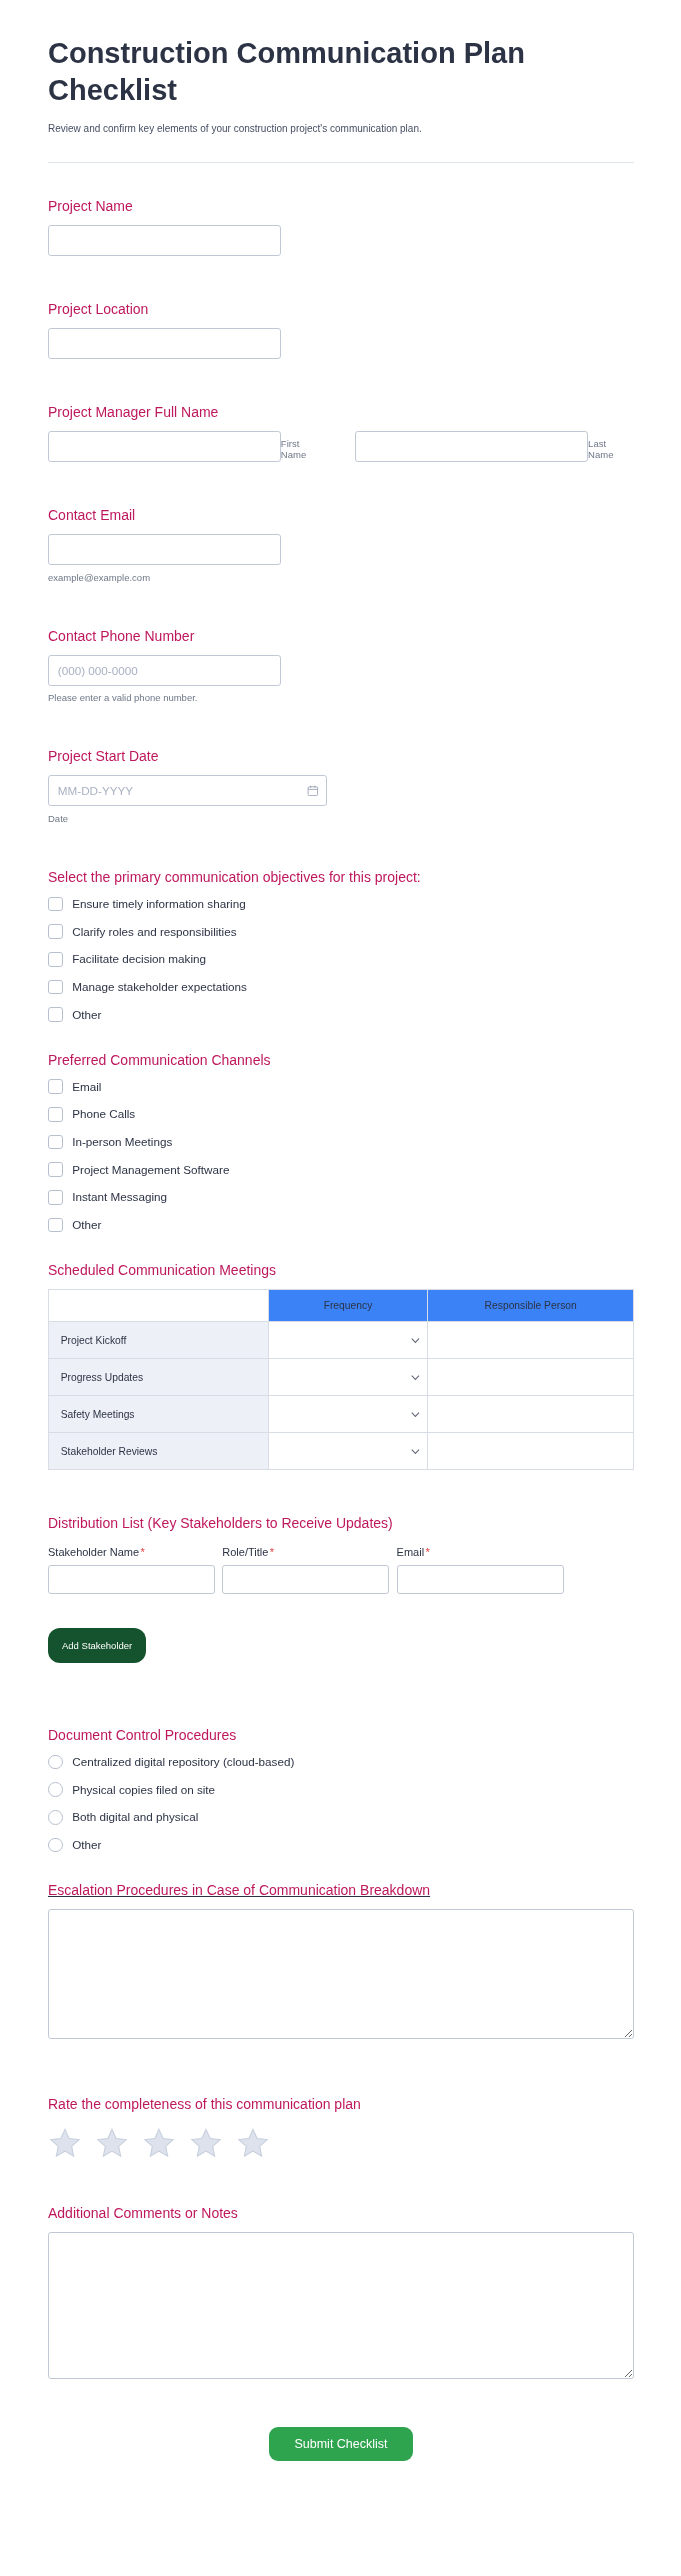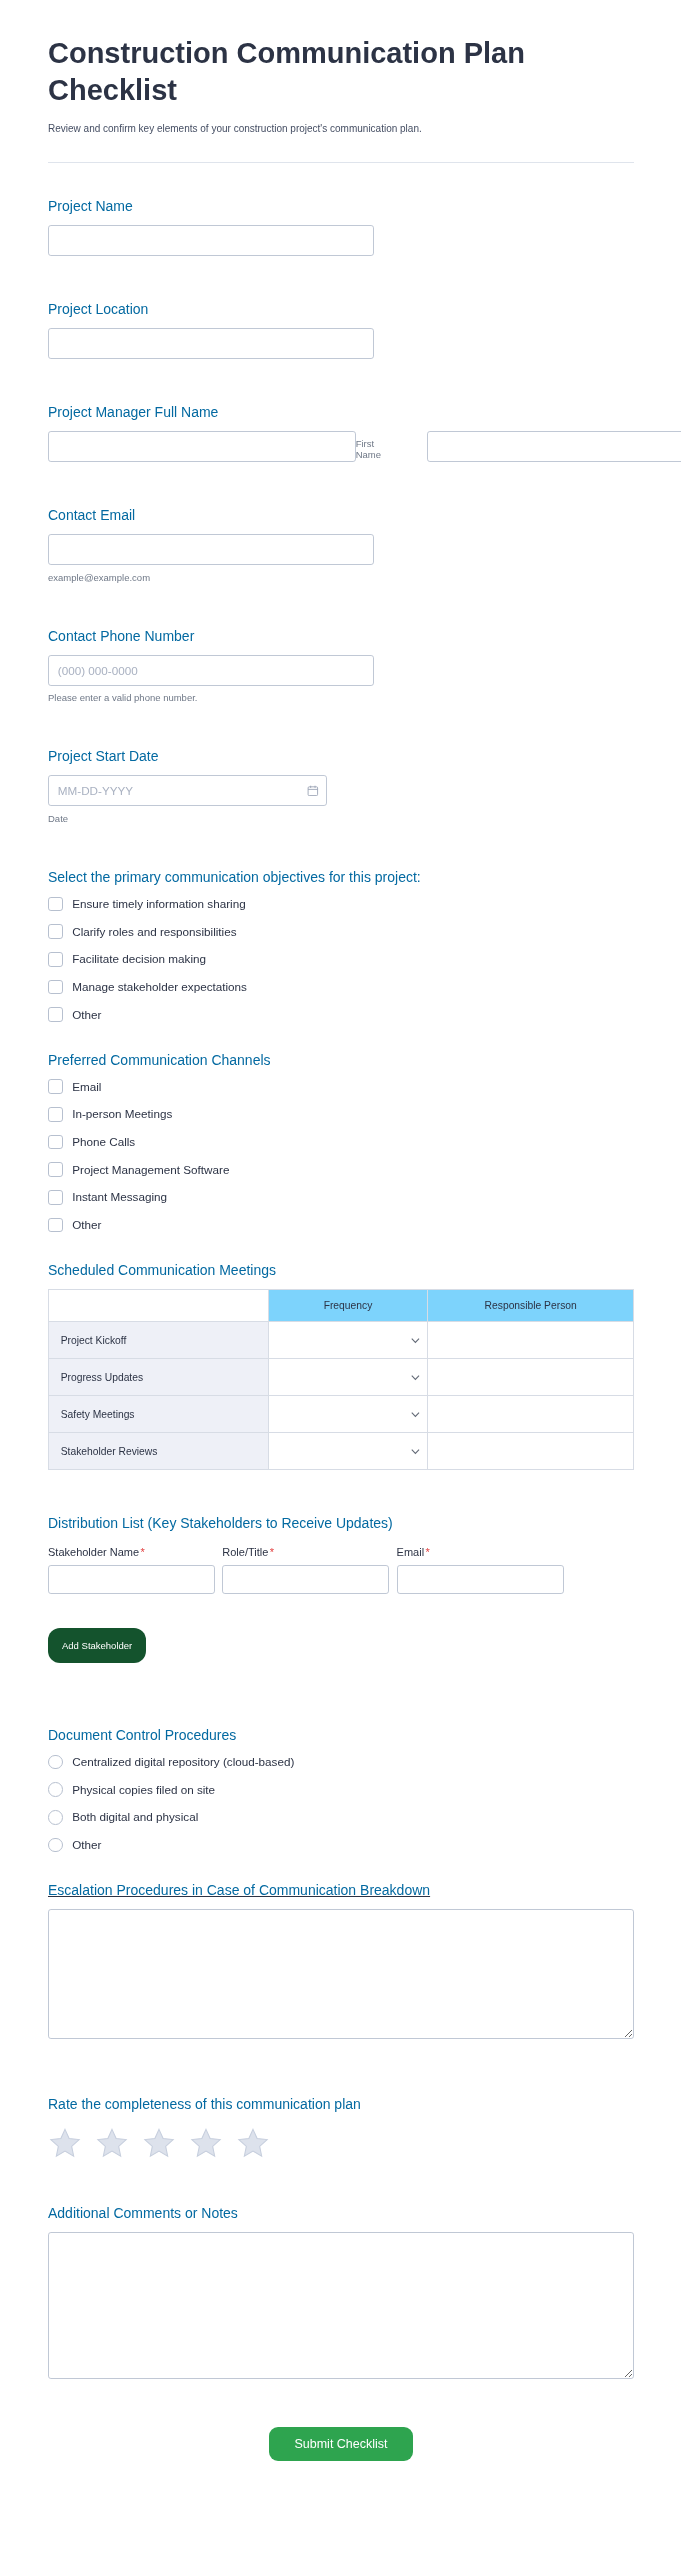--- a/index.html
+++ b/index.html
@@ -21,38 +21,38 @@
   }
   .subtitle { font-size: 10px; color: #454e63; margin-bottom: 26px; line-height: 1.4; }
   .divider { border-top: 0.7px solid #dfe4ec; margin-bottom: 35px; }
 
   .field { margin-bottom: 45px; }
   .field.opt-group { margin-bottom: 29px; }
   .q-label {
     display: block;
     font-size: 14px;
     font-weight: 500;
-    color: #0369a1;
+    color: #be185d;
     margin-bottom: 11px;
   }
 
   .text-input {
     height: 31px;
     border: 0.7px solid #c0c8d5;
     border-radius: 2.9px;
     background: #fff;
     padding: 0 8.8px;
     font-size: 11.7px;
     color: #2c3345;
     font-family: "Liberation Sans", sans-serif;
     outline: none;
     display: block;
   }
   .text-input::placeholder { color: #a9b1c1; }
-  .w-half { width: 326px; }
+  .w-half { width: 233px; }
 
   .name-row { display: flex; gap: 28px; }
   .name-col { display: flex; flex-direction: row; }
   .sublabel { font-size: 9.5px; color: #6f7887; margin-top: 6.6px; }
 
   .date-wrap { position: relative; width: 279px; }
   .date-wrap .text-input { width: 100%; padding-right: 28px; }
   .cal-icon { position: absolute; right: 8px; top: 9.5px; }
 
   .opt-row { display: flex; align-items: center; margin-bottom: 11.7px; cursor: pointer; }
@@ -64,21 +64,21 @@
   .radio {
     width: 14.7px; height: 14.7px; flex: none;
     border: 0.7px solid #b7c0cf; border-radius: 50%;
     background: #fff; margin-right: 9.5px;
   }
   .opt-label { font-size: 11.7px; color: #2c3345; line-height: 16px; text-align: right; }
 
   table.matrix { width: 586px; border-collapse: collapse; font-size: 10.3px; }
   table.matrix th, table.matrix td { border: 0.7px solid #d7dce5; }
   table.matrix thead th {
-    background: #7dd3fc; height: 32px;
+    background: #3b82f6; height: 32px;
     font-weight: 500; color: #2c3345; text-align: center;
   }
   table.matrix thead th.corner { background: #ffffff; }
   table.matrix col.c-label { width: 220px; }
   table.matrix col.c-freq { width: 160px; }
   table.matrix col.c-resp { width: 206px; }
   table.matrix tbody th {
     background: #eef0f7; height: 37px;
     font-weight: 400; text-align: left; padding-left: 11.7px; color: #2c3345;
   }
@@ -215,25 +215,25 @@
   </div>
 
   <div class="field opt-group">
     <label class="q-label">Preferred Communication Channels</label>
     <div class="opt-row">
       <span class="checkbox"></span>
       <span class="opt-label">Email</span>
     </div>
     <div class="opt-row">
       <span class="checkbox"></span>
+      <span class="opt-label">Phone Calls</span>
+    </div>
+    <div class="opt-row">
+      <span class="checkbox"></span>
       <span class="opt-label">In-person Meetings</span>
-    </div>
-    <div class="opt-row">
-      <span class="checkbox"></span>
-      <span class="opt-label">Phone Calls</span>
     </div>
     <div class="opt-row">
       <span class="checkbox"></span>
       <span class="opt-label">Project Management Software</span>
     </div>
     <div class="opt-row">
       <span class="checkbox"></span>
       <span class="opt-label">Instant Messaging</span>
     </div>
     <div class="opt-row">

